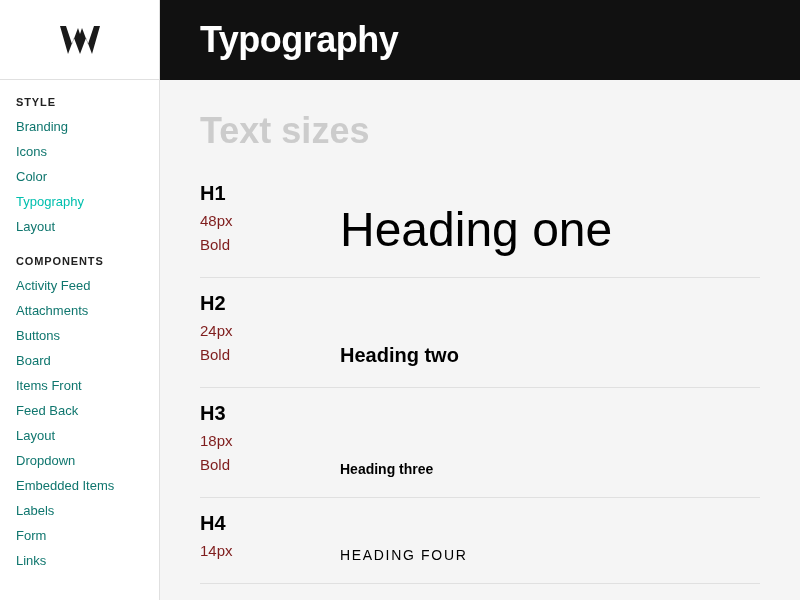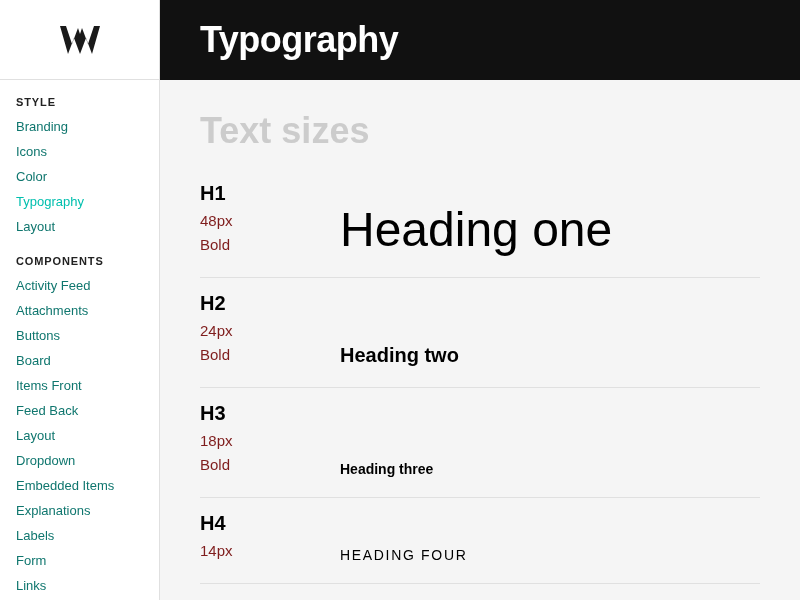--- a/index.html
+++ b/index.html
@@ -131,21 +131,20 @@
 
   <a class="sidebar-item">Activity Feed</a>
   <a class="sidebar-item">Attachments</a>
   <a class="sidebar-item">Buttons</a>
   <a class="sidebar-item">Board</a>
   <a class="sidebar-item">Items Front</a>
   <a class="sidebar-item">Feed Back</a>
   <a class="sidebar-item">Layout</a>
   <a class="sidebar-item">Dropdown</a>
   <a class="sidebar-item">Embedded Items</a>
-  <a class="sidebar-item">Explanations</a>
   <a class="sidebar-item">Labels</a>
   <a class="sidebar-item">Form</a>
   <a class="sidebar-item">Links</a>
 </nav>
 
 <div class="main">
   <div class="main-header">
     <h1>Typography</h1>
   </div>
   <div class="main-content">

